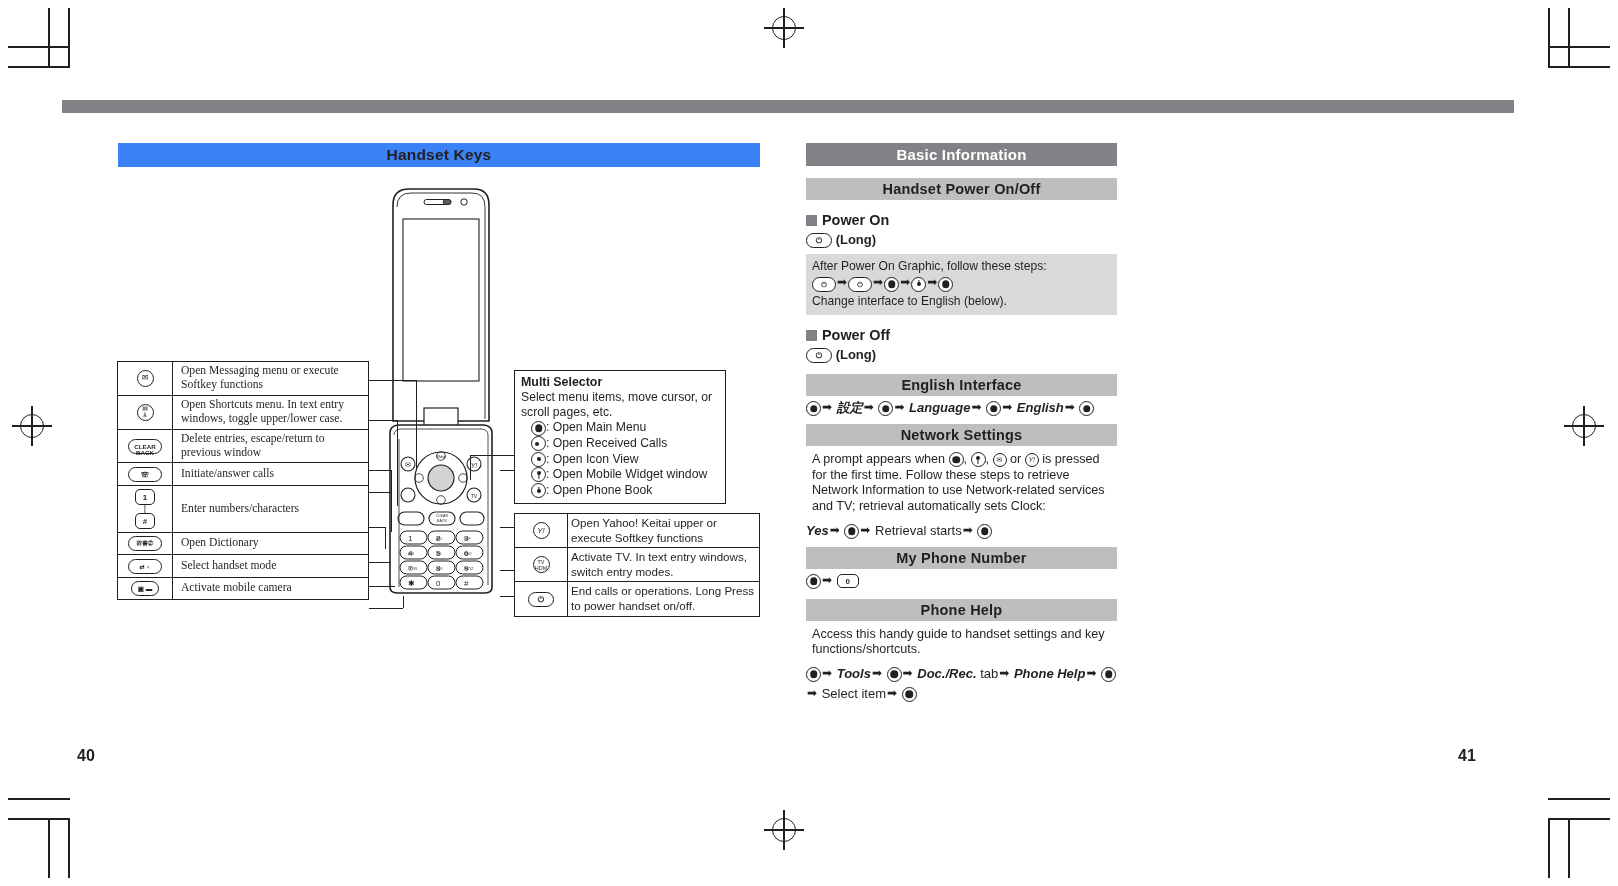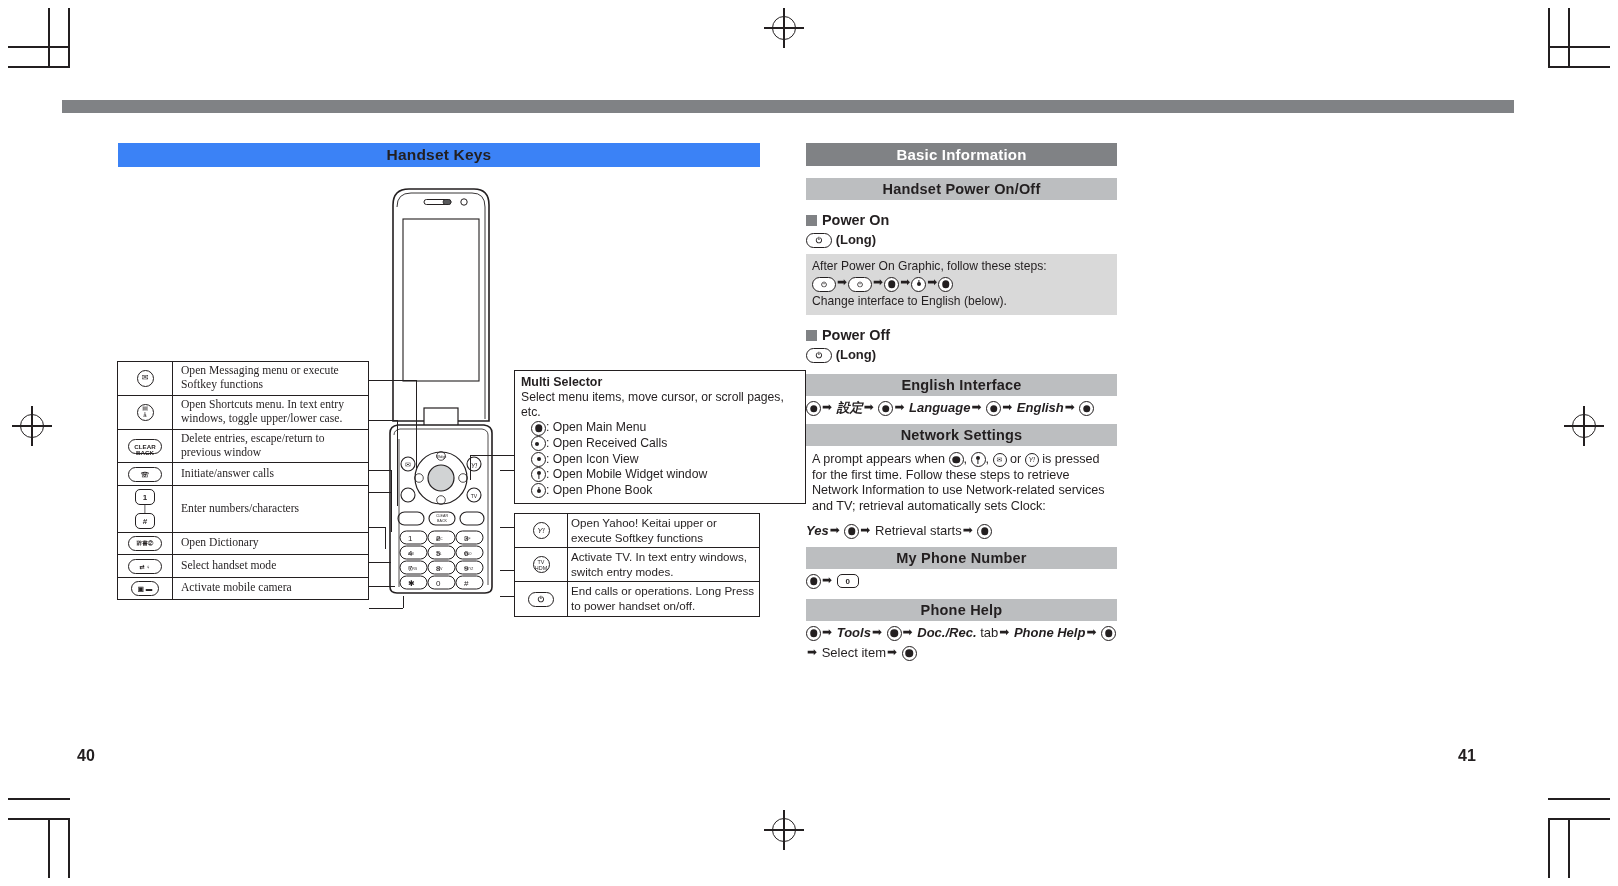--- a/index.html
+++ b/index.html
@@ -34,21 +34,21 @@
 
   .phone-wrap{position:absolute;left:386px;top:183px;width:110px;height:412px;}
 
   
   .ktable{position:absolute;left:117px;top:361px;width:252px;border:1px solid #231f20;border-collapse:collapse;}
   .ktable td{border:1px solid #231f20;font-size:11.6px;line-height:14.4px;padding:2px 3px;vertical-align:middle;}
   .ktable td.kcell{width:50px;text-align:center;padding:3px 2px;}
   .ktable td.desc{padding-left:8px;font-family:Liberation Serif, serif;}
 
   
-  .msbox{position:absolute;left:514px;top:370px;width:292px;border:1.6px solid #231f20;
+  .msbox{position:absolute;left:514px;top:370px;width:212px;border:1.6px solid #231f20;
          padding:4px 5px 5px 6px;box-sizing:border-box;background:#fff;}
   .msbox .t{font-size:12.4px;font-weight:bold;line-height:15px;}
   .msbox .p{font-size:12.2px;line-height:15.2px;}
   .msbox ul{margin:0;padding:0;list-style:none;}
   .msbox li{font-size:12.2px;line-height:15.6px;padding-left:10px;white-space:nowrap;}
 
   
   .ktable2{position:absolute;left:514px;top:513px;width:246px;border:1px solid #231f20;border-collapse:collapse;background:#fff;}
   .ktable2 td{border:1px solid #231f20;font-size:11.6px;line-height:14.6px;padding:2px 3px;vertical-align:middle;}
   .ktable2 td.kcell{width:46px;text-align:center;}
@@ -396,20 +396,21 @@
       <span class="ms c"><span class="d"></span></span>
     </div>
 
     <div class="bar sub" style="margin-top:6px;">My Phone Number</div>
     <div class="steps">
       <span class="ms c"><span class="d"></span></span><span class="arw">➡</span>
       <span class="kc rnd" style="width:22px;height:14px;font-size:8px;padding-top:3px;">0</span>
     </div>
 
     <div class="bar sub" style="margin-top:8px;">Phone Help</div>
+    <p>Access this handy guide to handset settings and key functions/shortcuts.</p>
     <div class="steps">
       <span class="ms c"><span class="d"></span></span><span class="arw">➡</span>
       <span class="it">Tools</span><span class="arw">➡</span>
       <span class="ms c"><span class="d"></span></span><span class="arw">➡</span>
       <span class="it">Doc./Rec.</span>
       <span>tab</span><span class="arw">➡</span>
       <span class="it">Phone Help</span><span class="arw">➡</span>
       <span class="ms c"><span class="d"></span></span><span class="arw">➡</span>
       <span>Select item</span><span class="arw">➡</span>
       <span class="ms c"><span class="d"></span></span>

